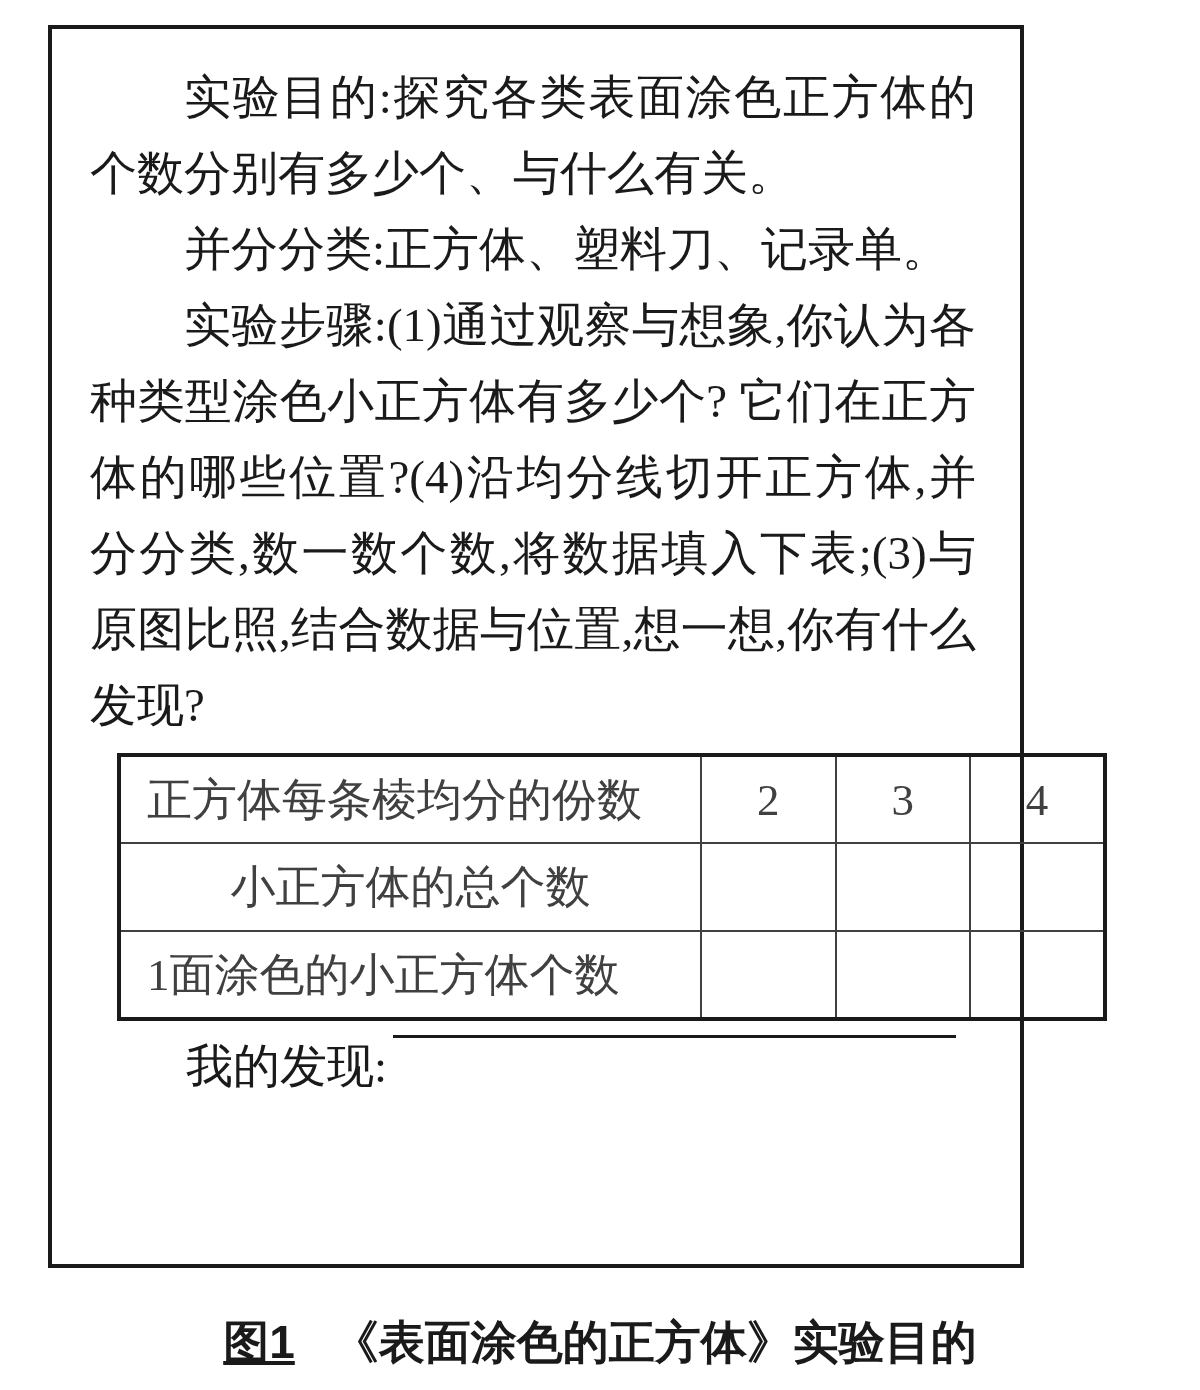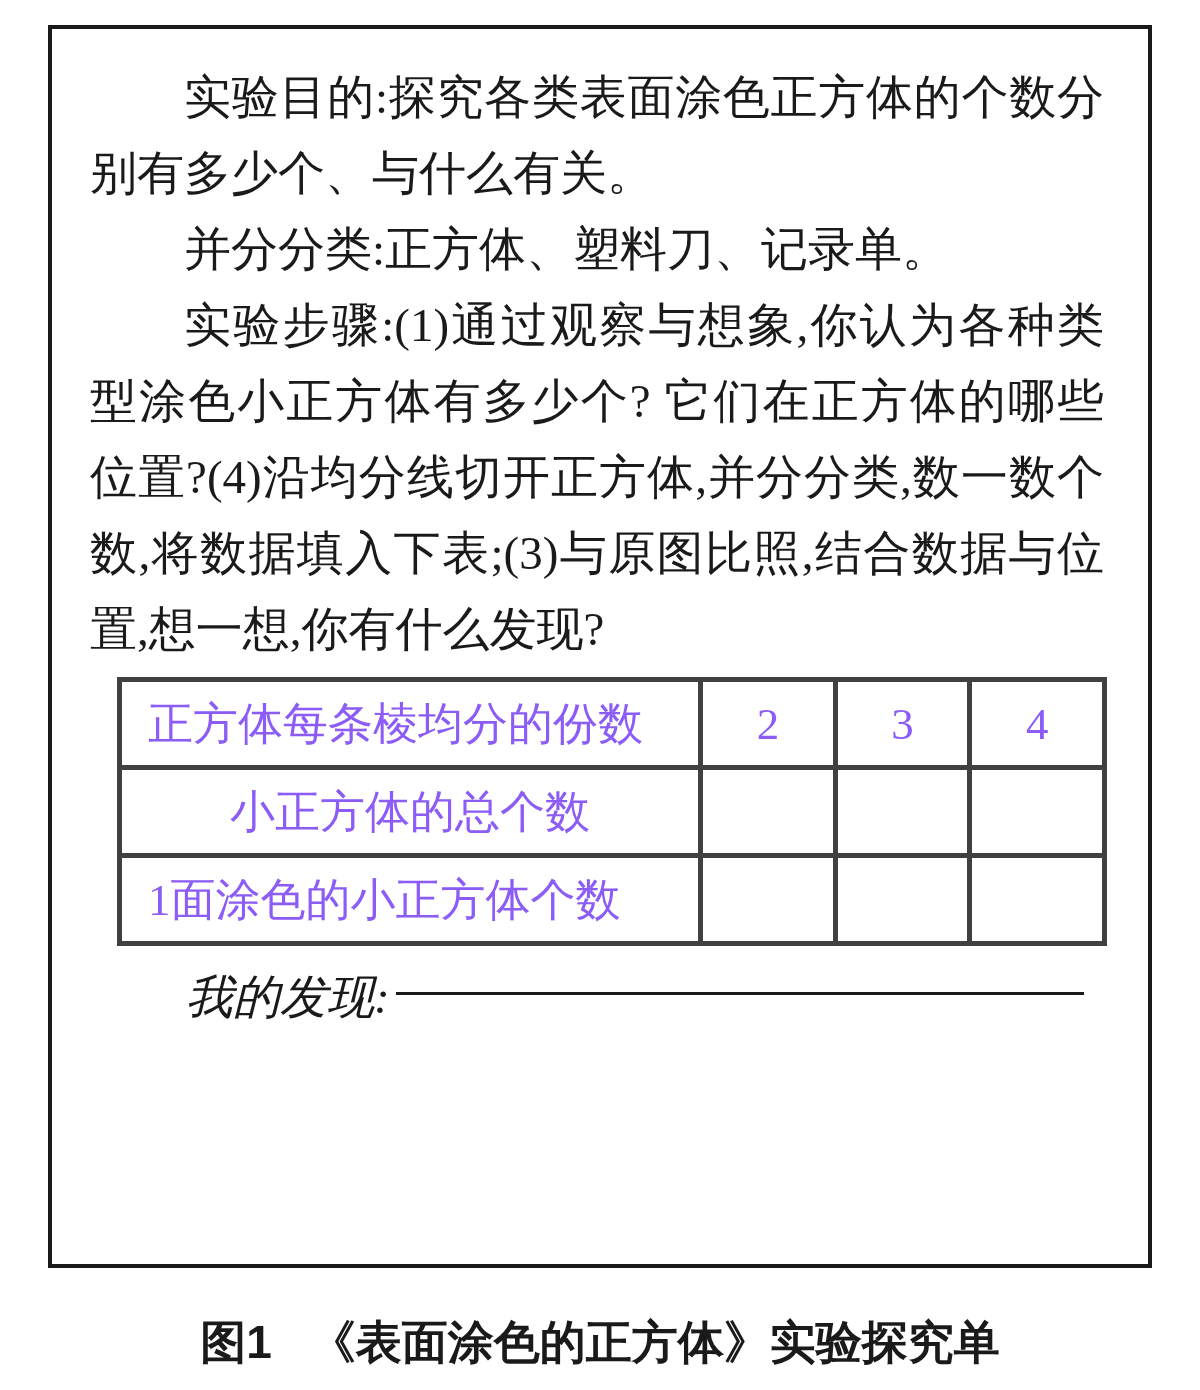--- a/index.html
+++ b/index.html
@@ -10,21 +10,21 @@
     height: 1390px;
     background: #ffffff;
     color: #1a1a1a;
     font-family: "Liberation Serif", "DejaVu Serif", serif;
     overflow: hidden;
   }
   .sheet-box {
     position: absolute;
     left: 48px;
     top: 25px;
-    width: 1104px;
+    width: 976px;
     height: 1243px;
     border: 4px solid #1a1a1a;
     padding: 30px 44px 0 38px;
     background: #ffffff;
   }
   .body-text {
     font-size: 47px;
     line-height: 76px;
     text-align: justify;
     text-align-last: left;
@@ -32,39 +32,38 @@
     color: #1a1a1a;
   }
   .record-table {
     border-collapse: collapse;
     table-layout: fixed;
     width: 990px;
     margin: 10px 0 0 27px;
     border: 4px solid #1a1a1a;
   }
   .record-table td {
-    border: 5px solid #404040;
+    border: 2px solid #404040;
     height: 88px;
     font-size: 45px;
     vertical-align: middle;
-    color: #8b5cf6;
+    color: #404040;
   }
   .col-label { width: 59%; }
   .col-val   { width: 13.666%; }
   .label-cell { text-align: left; padding-left: 26px; }
   .label-cell.centered { text-align: center; padding-left: 0; }
   .value-cell { text-align: center; font-size: 48px; }
   .findings {
     display: flex;
-    align-items: center;
-    margin-top: 20px;
+    align-items: flex-start;
+    margin-top: 14px;
     padding-left: 96px;
     font-size: 47px;
     line-height: 62px;
-    font-style: italic;
   }
   .findings-label { white-space: nowrap; }
   .blank-line {
     flex: 1;
     margin-left: 6px;
     margin-right: 20px;
     margin-bottom: 8px;
     border-bottom: 3px solid #1a1a1a;
     height: 1px;
   }
@@ -72,21 +71,21 @@
     position: absolute;
     left: 0;
     top: 1312px;
     width: 100%;
     text-align: center;
     font-family: "Liberation Sans", "DejaVu Sans", sans-serif;
     font-weight: bold;
     font-size: 46px;
     color: #1a1a1a;
   }
-  .caption .fig-num { margin-right: 38px; }
+  .caption .fig-num { margin-right: 38px; text-decoration: underline; }
 </style>
 </head>
 <body>
 
 <div class="page">
 
   <div class="sheet-box">
 
     <p class="body-text">实验目的:探究各类表面涂色正方体的个数分别有多少个、与什么有关。</p>
 
@@ -124,16 +123,16 @@
     </table>
 
     <div class="findings">
       <span class="findings-label">我的发现:</span>
       <span class="blank-line"></span>
     </div>
 
   </div>
 
   <div class="caption">
-    <span class="fig-num">图1</span><span>《表面涂色的正方体》实验探究单</span>
+    <span class="fig-num">图1</span><span>《表面涂色的正方体》实验目的</span>
   </div>
 
 </div>
 
 </body></html>

